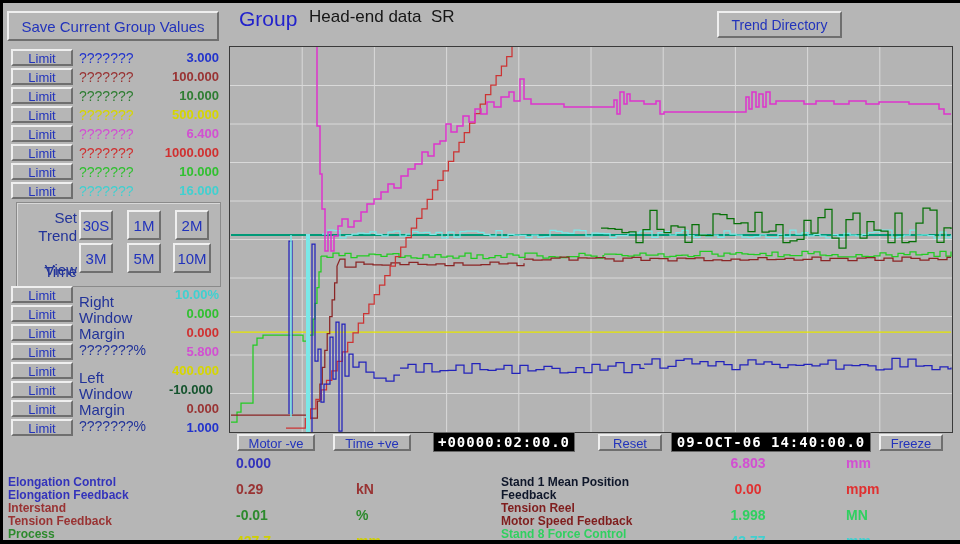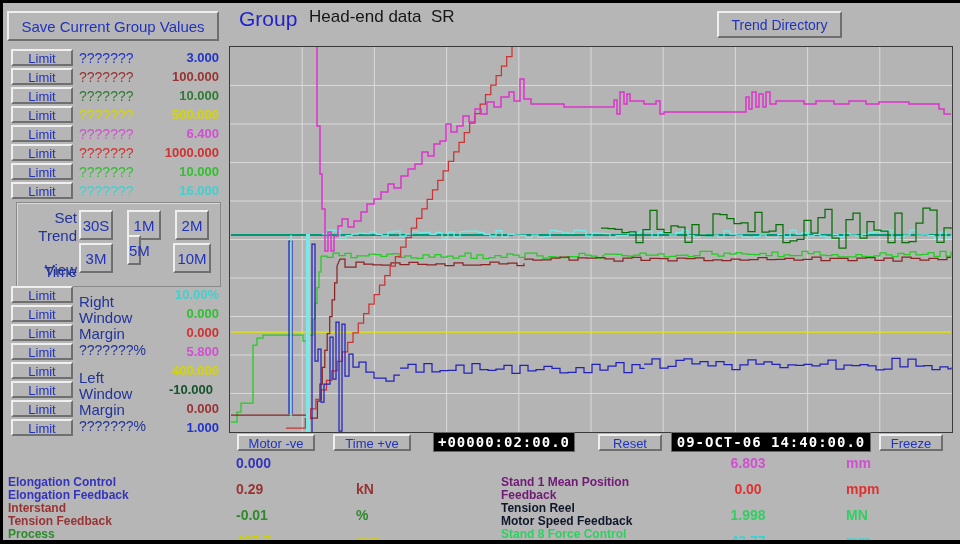--- a/index.html
+++ b/index.html
@@ -82,21 +82,21 @@
 
   <div id="time-group"></div>
   <div class="tt-line" style="left:14px;top:206px;">Set</div>
   <div class="tt-line" style="left:14px;top:224px;">Trend</div>
   <div class="tt-line" style="left:14px;top:242px;margin-top:16px;">View</div>
   <div class="tt-line" style="left:14px;top:260px;">Time</div>
   <button class="btn tt-btn" style="left:76px;top:207px;width:34px;height:30px;">30S</button>
   <button class="btn tt-btn" style="left:124px;top:207px;width:34px;height:30px;">1M</button>
   <button class="btn tt-btn" style="left:172px;top:207px;width:34px;height:30px;">2M</button>
   <button class="btn tt-btn" style="left:76px;top:240px;width:34px;height:30px;">3M</button>
-  <button class="btn tt-btn" style="left:124px;top:232px;width:14px;height:30px;">5M</button>
+  <button class="btn tt-btn" style="left:124px;top:240px;width:34px;height:30px;">5M</button>
   <button class="btn tt-btn" style="left:170px;top:240px;width:38px;height:30px;">10M</button>
 
   <div>
     <button class="btn" style="left:8px;top:283px;width:62px;height:17px;">Limit</button>
     <span class="lab rowval" style="left: 106px; top: 284px; width: 110px; color: rgb(64, 208, 208);">10.00%</span>
 
     <button class="btn" style="left:8px;top:302px;width:62px;height:17px;">Limit</button>
     <span class="lab rowval" style="left: 106px; top: 303px; width: 110px; color: rgb(48, 192, 48);">0.000</span>
 
     <button class="btn" style="left:8px;top:321px;width:62px;height:17px;">Limit</button>
@@ -184,26 +184,26 @@
     <span class="lab readval" style="left: 233px; top: 504px; color: rgb(45, 138, 45);">-0.01</span>
     <span class="lab readval" style="left: 353px; top: 504px; color: rgb(45, 138, 45);">%</span>
 
     <div class="lab legend" style="left: 5px; top: 525px; color: rgb(207, 207, 0);">
       </div>
     <span class="lab readval" style="left: 233px; top: 530px; color: rgb(207, 207, 0);">427.7</span>
     <span class="lab readval" style="left: 353px; top: 530px; color: rgb(207, 207, 0);">mm</span>
   </div>
 
   <div>
-    <div class="lab legend" style="left: 498px; top: 447px; color: #701a75;">
+    <div class="lab legend" style="left: 498px; top: 447px; color: #0f172a;">
       <div>Stand 1 Mean Position</div><div>Feedback</div></div>
     <span class="lab readval" style="left: 690px; top: 452px; width: 110px; text-align: center; color: rgb(210, 79, 210);">6.803</span>
     <span class="lab readval" style="left: 843px; top: 452px; color: rgb(210, 79, 210);">mm</span>
 
-    <div class="lab legend" style="left: 498px; top: 473px; color: #0f172a;">
+    <div class="lab legend" style="left: 498px; top: 473px; color: #7f1d1d;">
       <div>Tension Reel</div><div>Motor Speed Feedback</div></div>
     <span class="lab readval" style="left: 690px; top: 478px; width: 110px; text-align: center; color: rgb(224, 48, 48);">0.00</span>
     <span class="lab readval" style="left: 843px; top: 478px; color: rgb(224, 48, 48);">mpm</span>
 
     <div class="lab legend" style="left: 498px; top: 499px; color: rgb(48, 208, 96);">
       <div>Stand 8 Force Control</div><div>Measured Total Roll Force</div></div>
     <span class="lab readval" style="left: 690px; top: 504px; width: 110px; text-align: center; color: rgb(48, 208, 96);">1.998</span>
     <span class="lab readval" style="left: 843px; top: 504px; color: rgb(48, 208, 96);">MN</span>
 
     <div class="lab legend" style="left: 498px; top: 525px; color: rgb(64, 208, 208);">

